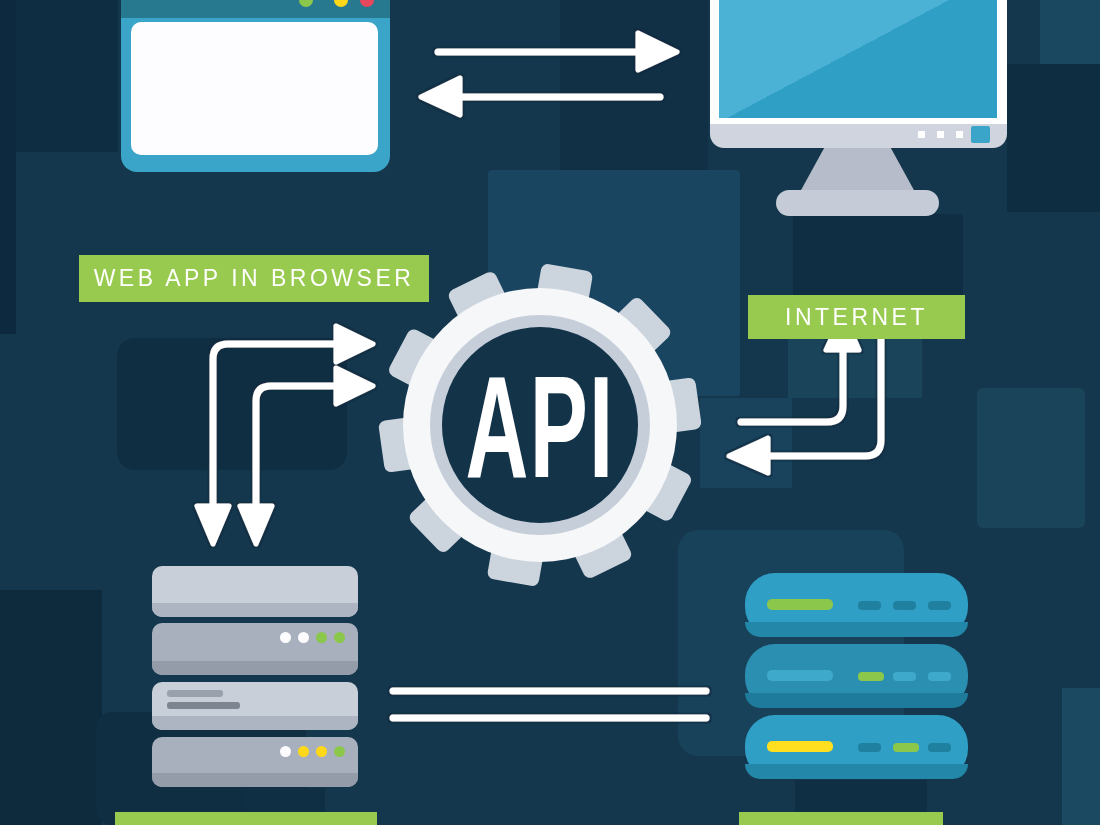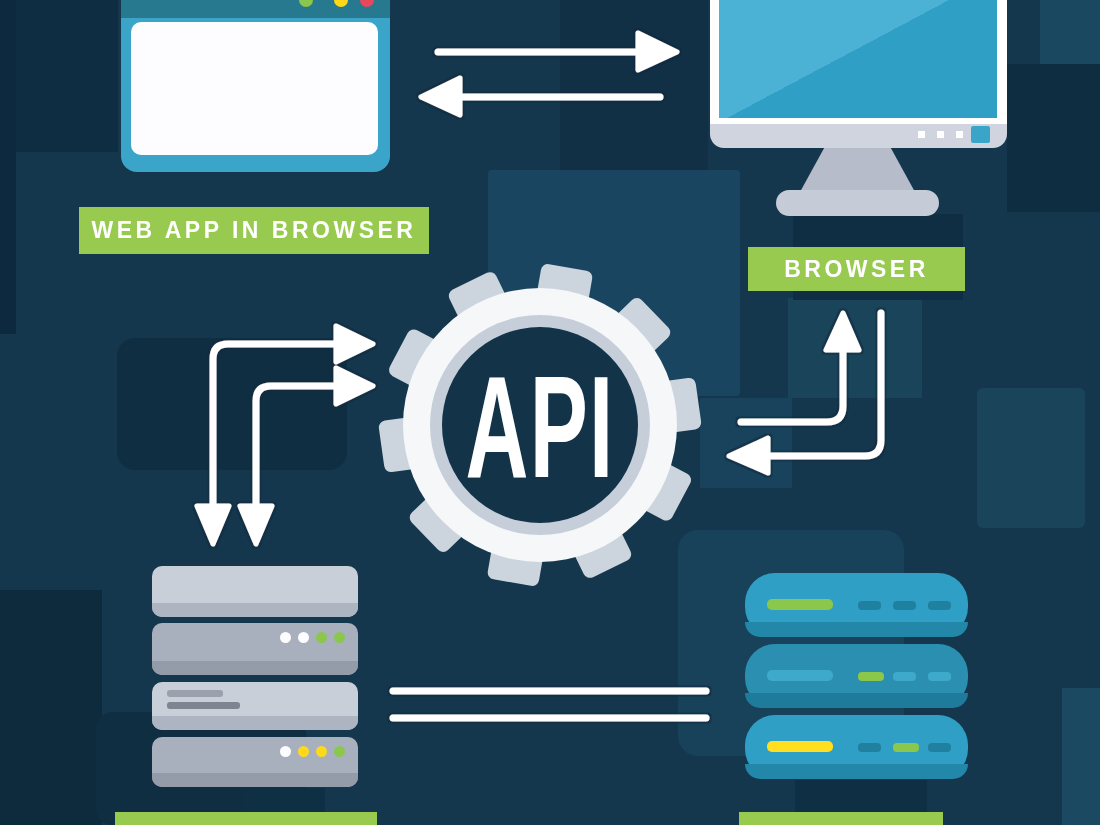--- a/index.html
+++ b/index.html
@@ -10,21 +10,21 @@
   }
   .tile{position:absolute;}
 
   
   .arrows{position:absolute;left:0;top:0;z-index:2;}
 
   
   .label{
     position:absolute;z-index:4;background:var(--label-green,#97ca4e);
     color:#fff;display:flex;align-items:center;justify-content:center;
-    letter-spacing:3.5px;font-size:23px;font-weight:700;
+    letter-spacing:3.5px;font-size:23px;font-weight:400;margin-top:48px;
   }
   .label-webapp{left:79px;top:207px;width:350px;height:47px;}
   .label-internet{left:748px;top:247px;width:217px;height:44px;}
   .label-bar{position:absolute;z-index:4;background:var(--label-green,#97ca4e);}
   .label-bar.left{left:115px;top:812px;width:262px;height:13px;}
   .label-bar.right{left:739px;top:812px;width:204px;height:13px;}
 
   
   .browser{
     position:absolute;left:121px;top:0;width:269px;height:172px;z-index:3;
@@ -270,17 +270,17 @@
     </div>
     <div class="dbunit d3">
       <span class="dbar"></span>
       <span class="dash p1"></span>
       <span class="dash p2 green"></span>
       <span class="dash p3"></span>
     </div>
   </div>
 
   <div class="label label-webapp">WEB APP IN BROWSER</div>
-  <div class="label label-internet">BROWSER</div>
+  <div class="label label-internet">INTERNET</div>
   <div class="label-bar left"></div>
   <div class="label-bar right"></div>
 
 </div>
 
 </body></html>

